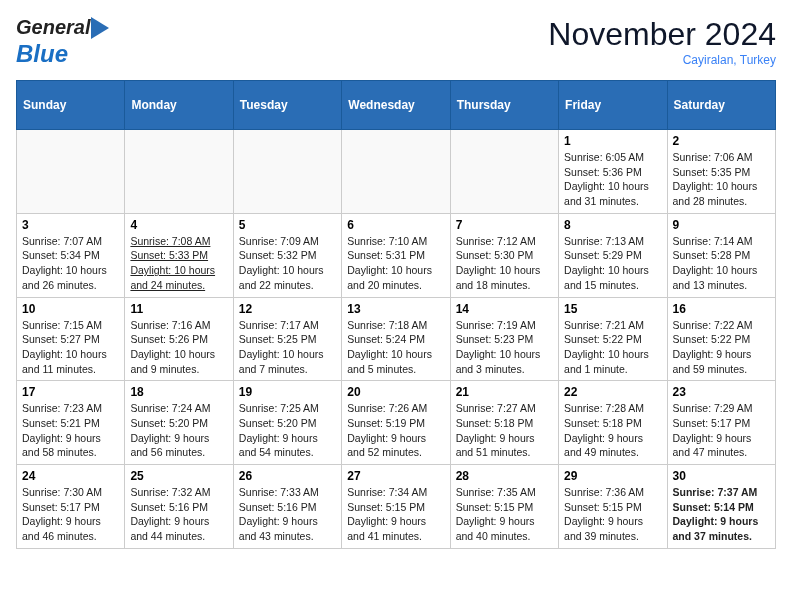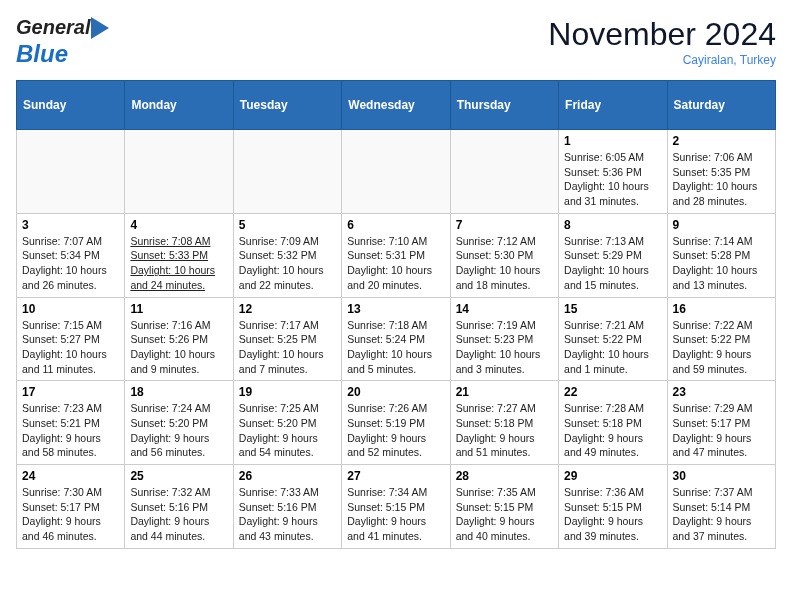--- a/index.html
+++ b/index.html
@@ -320,20 +320,20 @@
         </td>
         <td>
           <span class="day-num">29</span>
           <div class="day-info" style="white-space: pre-line;">Sunrise: 7:36 AM
 Sunset: 5:15 PM
 Daylight: 9 hours
 and 39 minutes.</div>
         </td>
         <td>
           <span class="day-num">30</span>
-          <div class="day-info" style="white-space: pre-line;">Sunrise: 7:37 AM
+          <div class="day-info" style="white-space: pre-line; font-weight: bold;">Sunrise: 7:37 AM
 Sunset: 5:14 PM
 Daylight: 9 hours
 and 37 minutes.</div>
         </td>
       </tr>
     </tbody>
 </table>
 
 </body></html>

